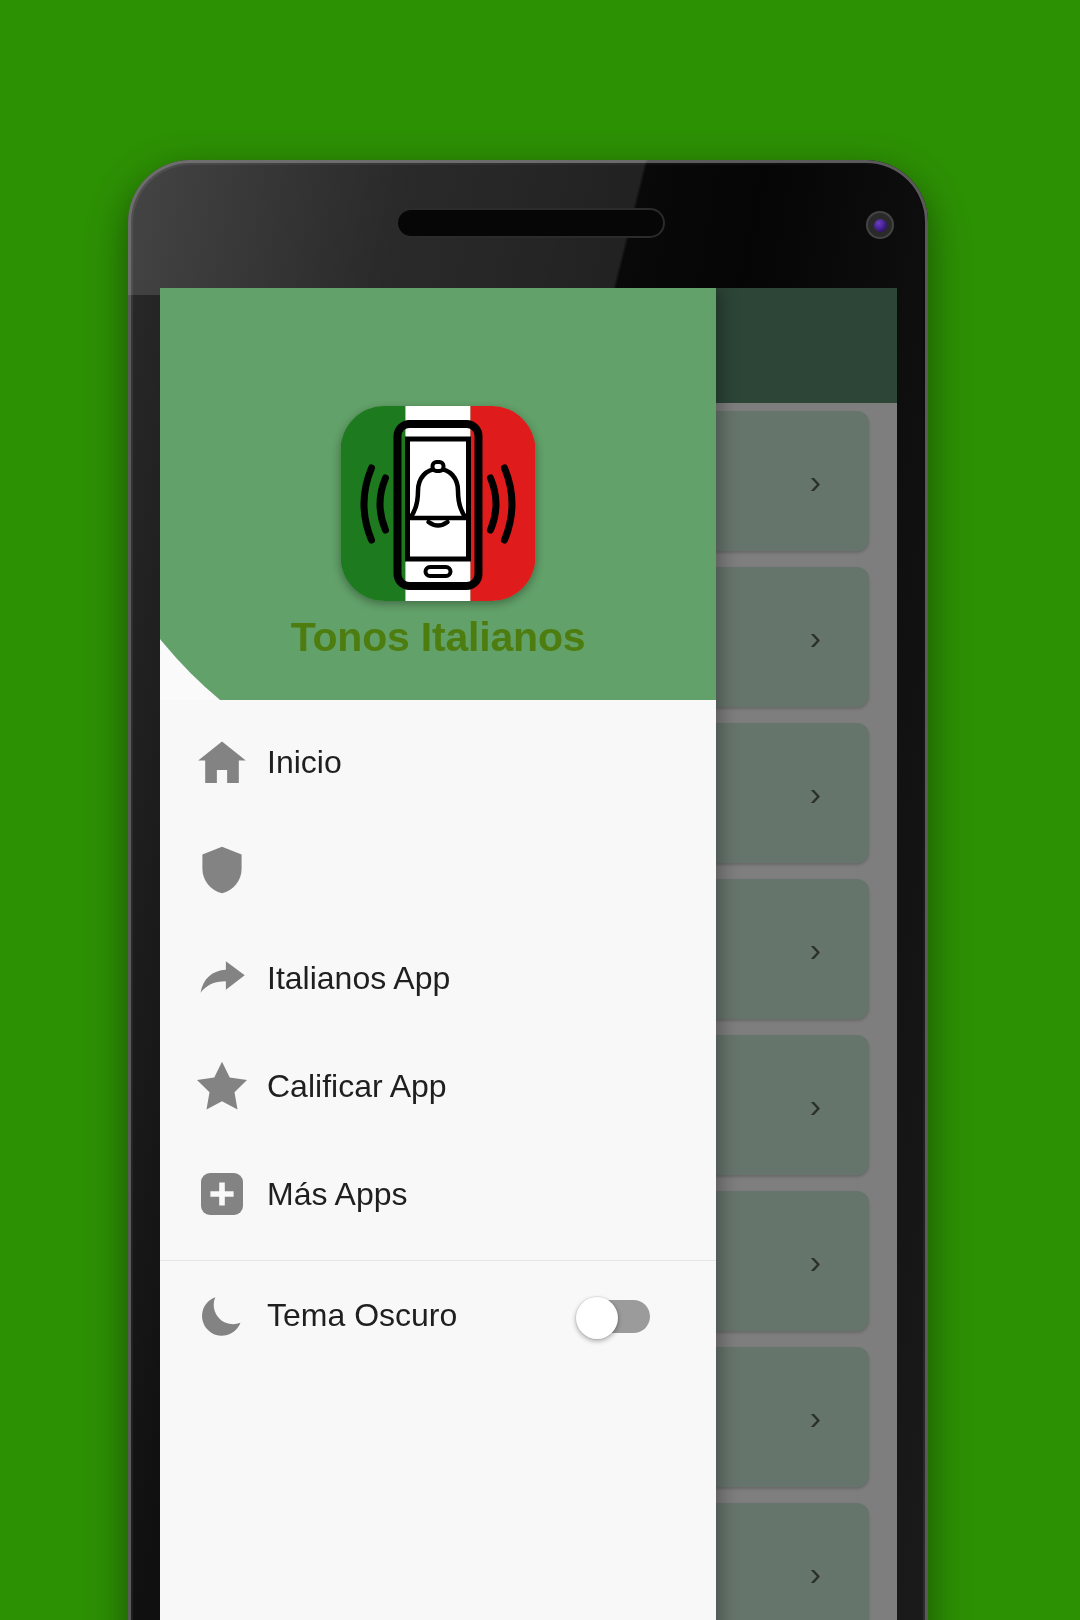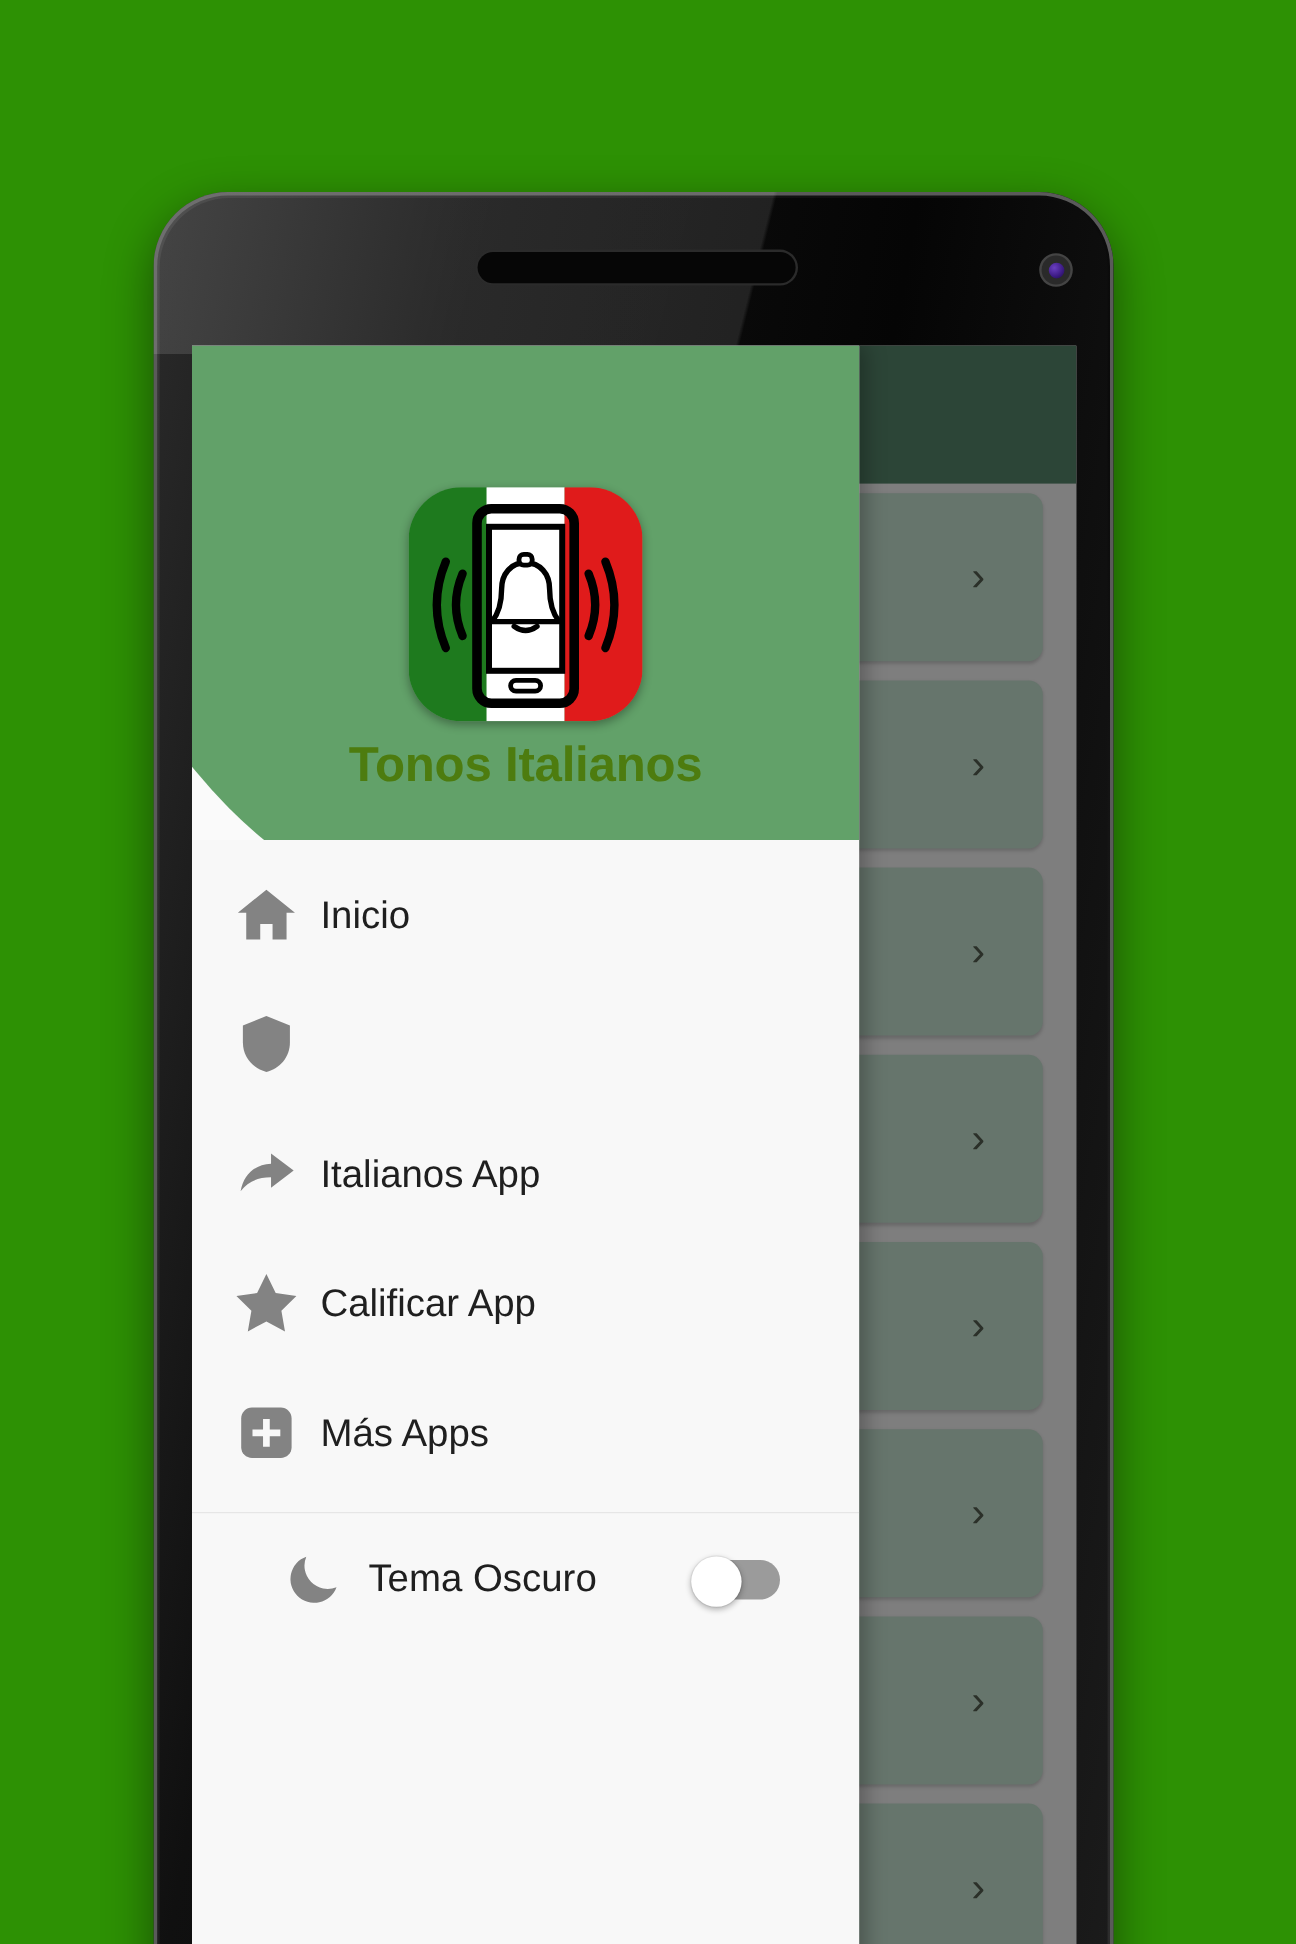--- a/index.html
+++ b/index.html
@@ -213,21 +213,20 @@
     height: 1px;
     background: #e6e6e6;
     margin: 12px 0 0 0;
   }
   .switch-row {
     position: relative;
     height: 108px;
     display: flex;
     align-items: center;
     cursor: pointer;
-    margin-left: 40px;
   }
   #theme-switch {
     position: absolute;
     right: 66px;
     top: 50%;
     transform: translateY(-50%);
     width: 74px;
     height: 36px;
   }
   #switch-track {

